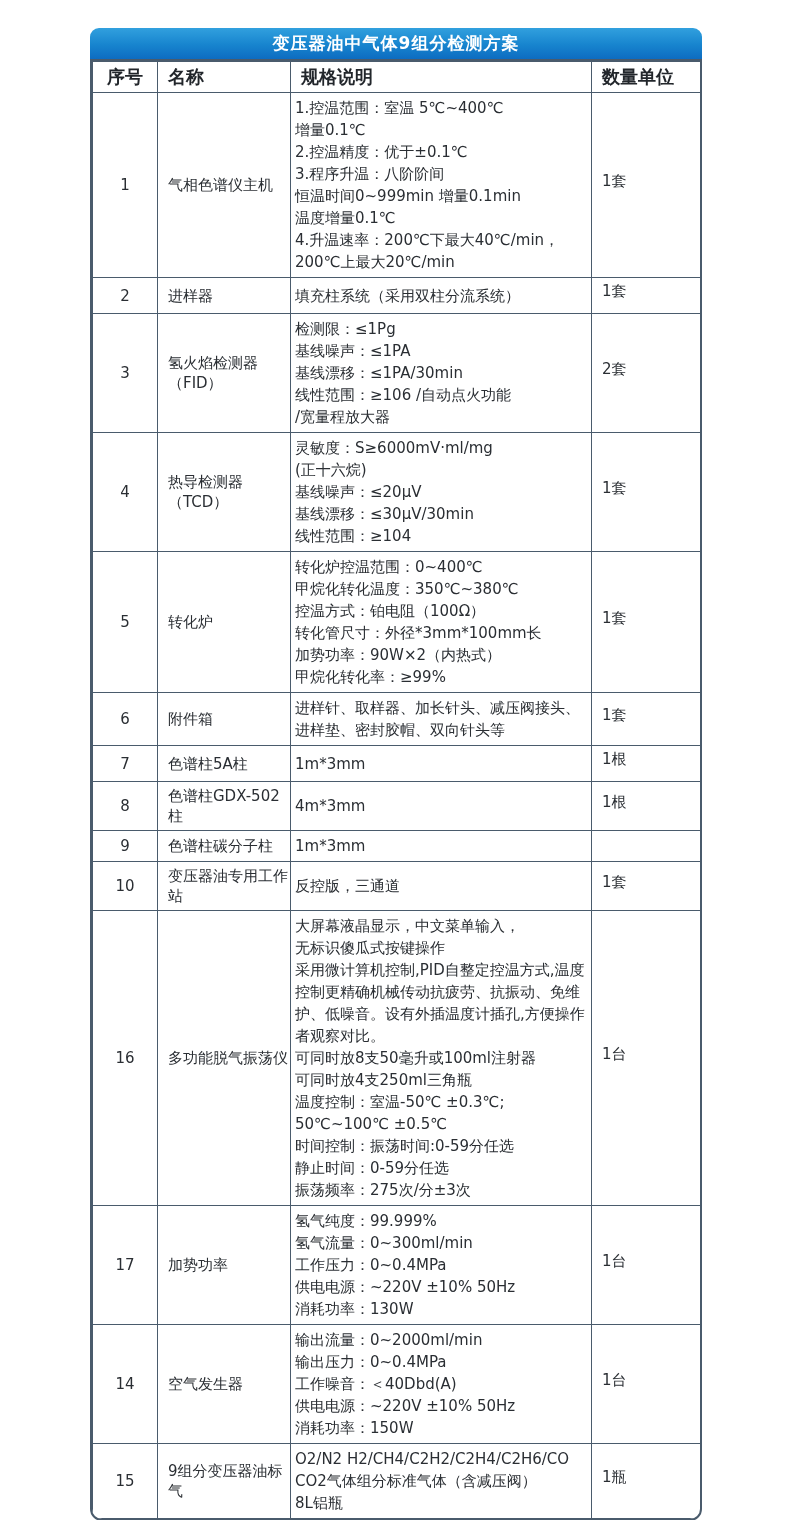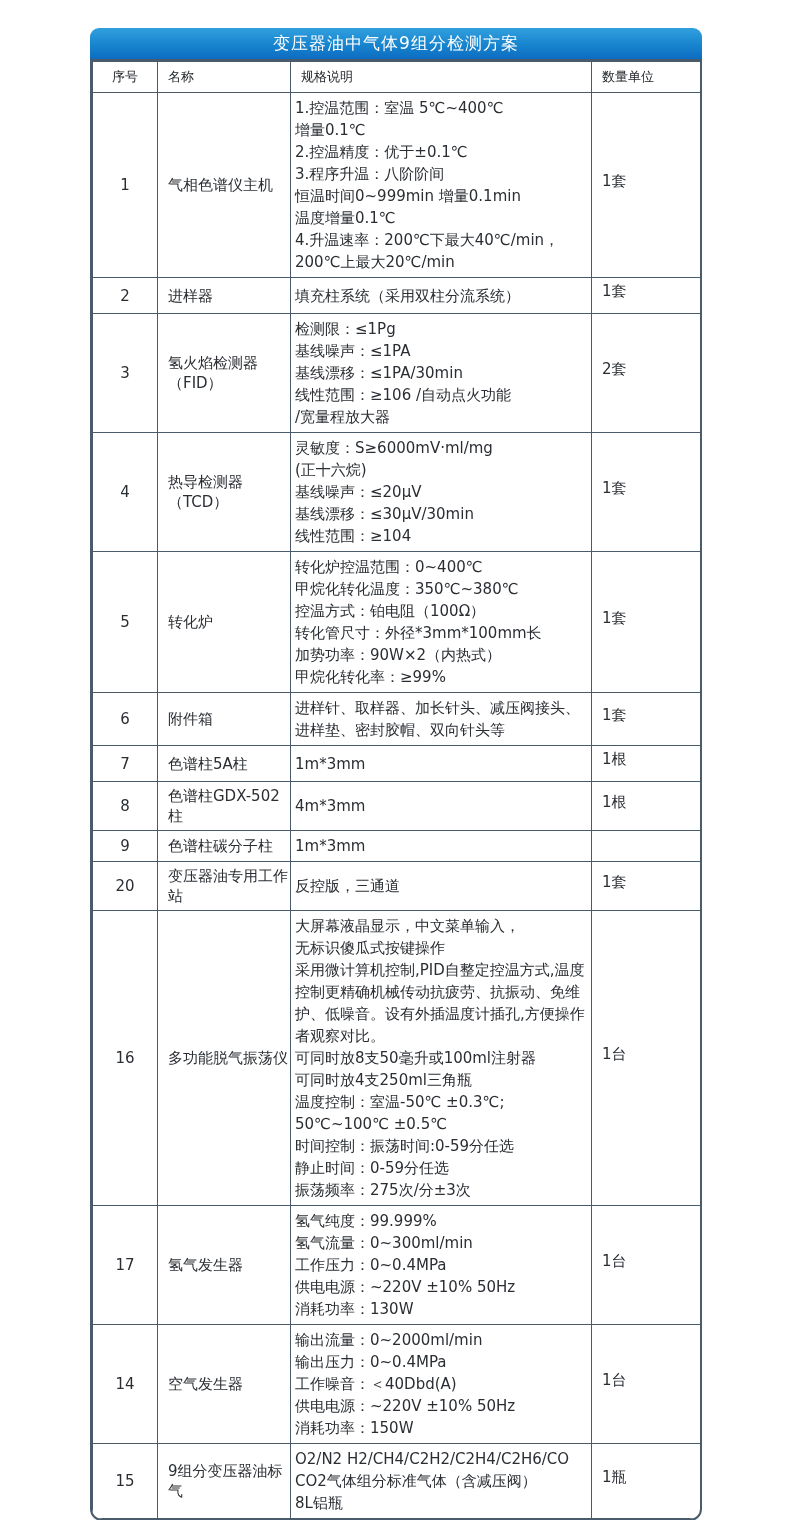--- a/index.html
+++ b/index.html
@@ -5,31 +5,31 @@
   html,body { margin:0; padding:0; }
   body {
     width:790px; height:1520px; background:#ffffff; position:relative;
     font-family:"DejaVu Sans","Liberation Sans",sans-serif;
     color:#2a2e33;
   }
   .sheet { position:absolute; left:90px; top:28px; width:612px; }
   .banner {
     height:31px; border-radius:9px 9px 0 0;
     background:linear-gradient(180deg,#31a0de 0%,#1784ce 55%,#0d6cc1 100%);
-    color:#ffffff; font-size:17px; font-weight:normal; letter-spacing:1px;
+    color:#ffffff; font-size:17px; font-weight:bold; letter-spacing:1px;
     display:flex; align-items:center; justify-content:center;
   }
   .table-wrap {
     border:2px solid #4a5b6c; border-radius:0 0 12px 12px; overflow:hidden;
     background:#ffffff;
   }
   table { width:100%; border-collapse:collapse; table-layout:fixed; }
   th,td { border:1px solid #4a5b6c; vertical-align:middle; }
   th {
-    height:30px; font-size:13px; font-weight:400; color:#22262b;
+    height:30px; font-size:18px; font-weight:700; color:#22262b;
     text-align:left; padding:0 0 0 10px;
   }
   th.c-no { padding:0; text-align:center; }
   td { font-size:15px; }
   td.c-no { text-align:center; padding:4px 0; }
   td.c-name { padding:4px 2px 4px 10px; font-size:15px; line-height:20px; }
   td.c-spec { padding:4px 6px 4px 4px; white-space:pre-line; line-height:22px; overflow-wrap:break-word; }
   td.c-qty { padding:4px 2px 12px 10px; }
 </style>
 </head>
@@ -124,21 +124,21 @@
           <td class="c-spec">4m*3mm</td>
           <td class="c-qty">1根</td>
         </tr>
         <tr>
           <td class="c-no">9</td>
           <td class="c-name">色谱柱碳分子柱</td>
           <td class="c-spec">1m*3mm</td>
           <td class="c-qty"></td>
         </tr>
         <tr>
-          <td class="c-no">20</td>
+          <td class="c-no">10</td>
           <td class="c-name">变压器油专用工作站</td>
           <td class="c-spec">反控版，三通道</td>
           <td class="c-qty">1套</td>
         </tr>
         <tr>
           <td class="c-no">16</td>
           <td class="c-name">多功能脱气振荡仪</td>
           <td class="c-spec">大屏幕液晶显示，中文菜单输入，
 无标识傻瓜式按键操作
 采用微计算机控制,PID自整定控温方式,温度控制更精确机械传动抗疲劳、抗振动、免维护、低噪音。设有外插温度计插孔,方便操作者观察对比。
@@ -146,21 +146,21 @@
 可同时放4支250ml三角瓶
 温度控制：室温-50℃ ±0.3℃;
 50℃~100℃ ±0.5℃
 时间控制：振荡时间:0-59分任选
 静止时间：0-59分任选
 振荡频率：275次/分±3次</td>
           <td class="c-qty">1台</td>
         </tr>
         <tr>
           <td class="c-no">17</td>
-          <td class="c-name">氢气发生器</td>
+          <td class="c-name">加势功率</td>
           <td class="c-spec">氢气纯度：99.999%
 氢气流量：0~300ml/min
 工作压力：0~0.4MPa
 供电电源：~220V ±10% 50Hz
 消耗功率：130W</td>
           <td class="c-qty">1台</td>
         </tr>
         <tr>
           <td class="c-no">14</td>
           <td class="c-name">空气发生器</td>

